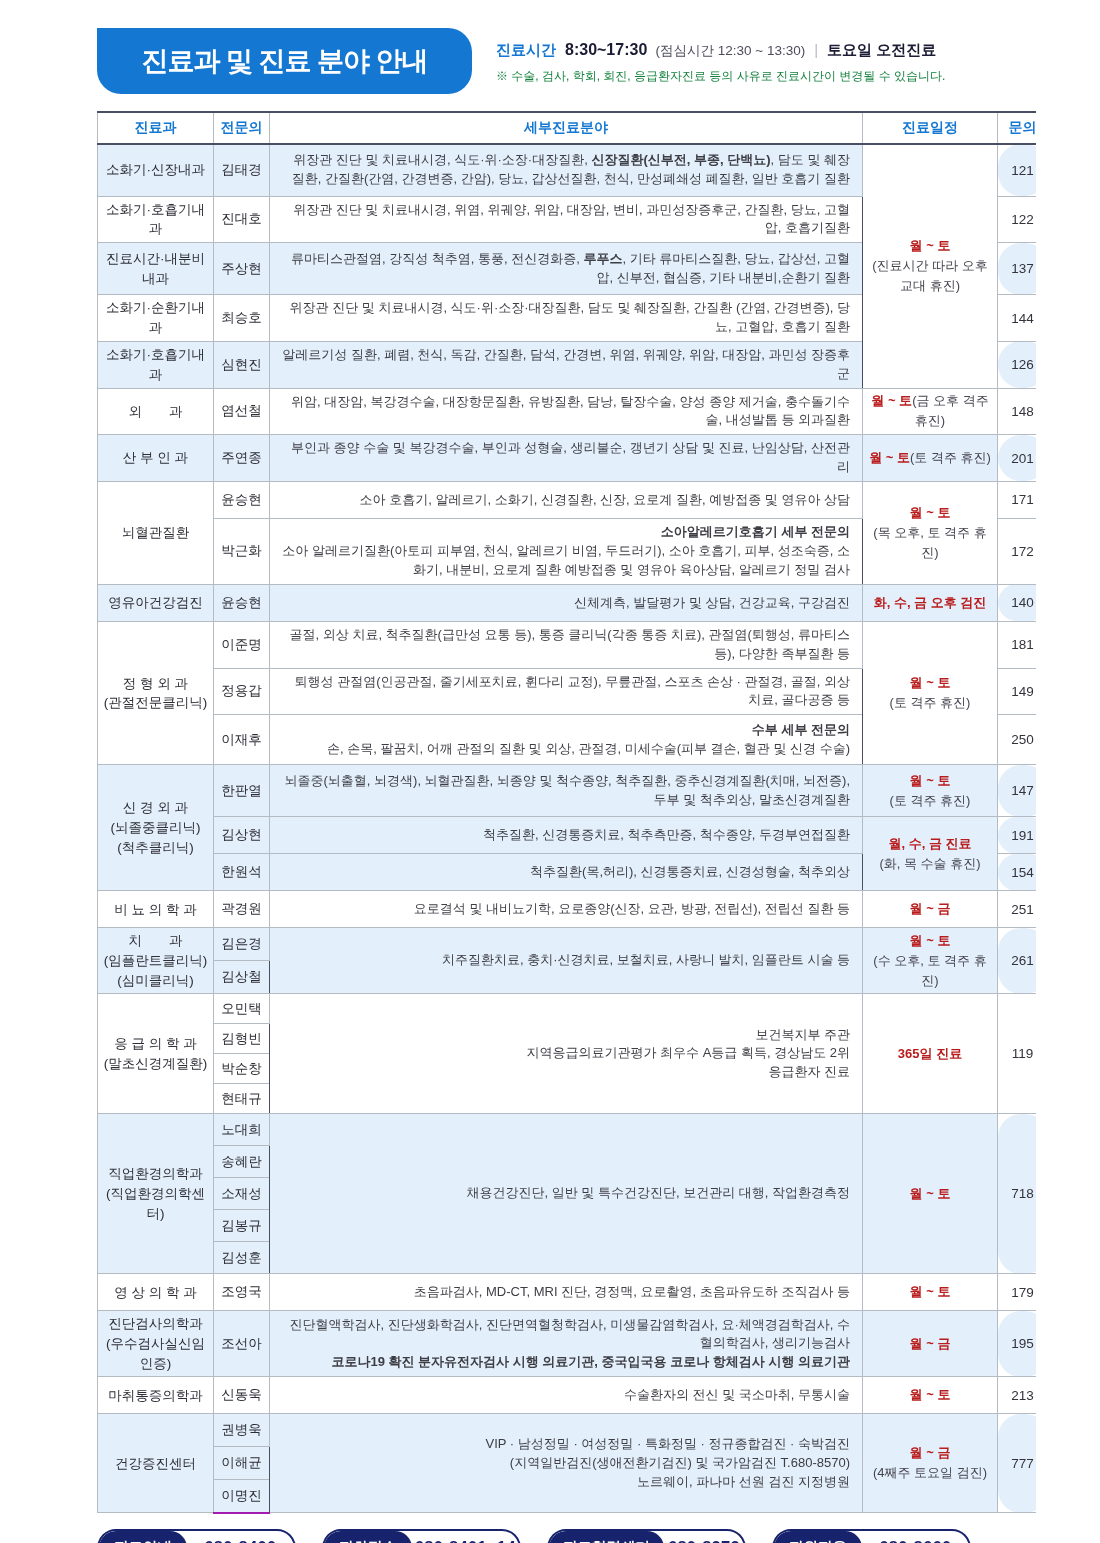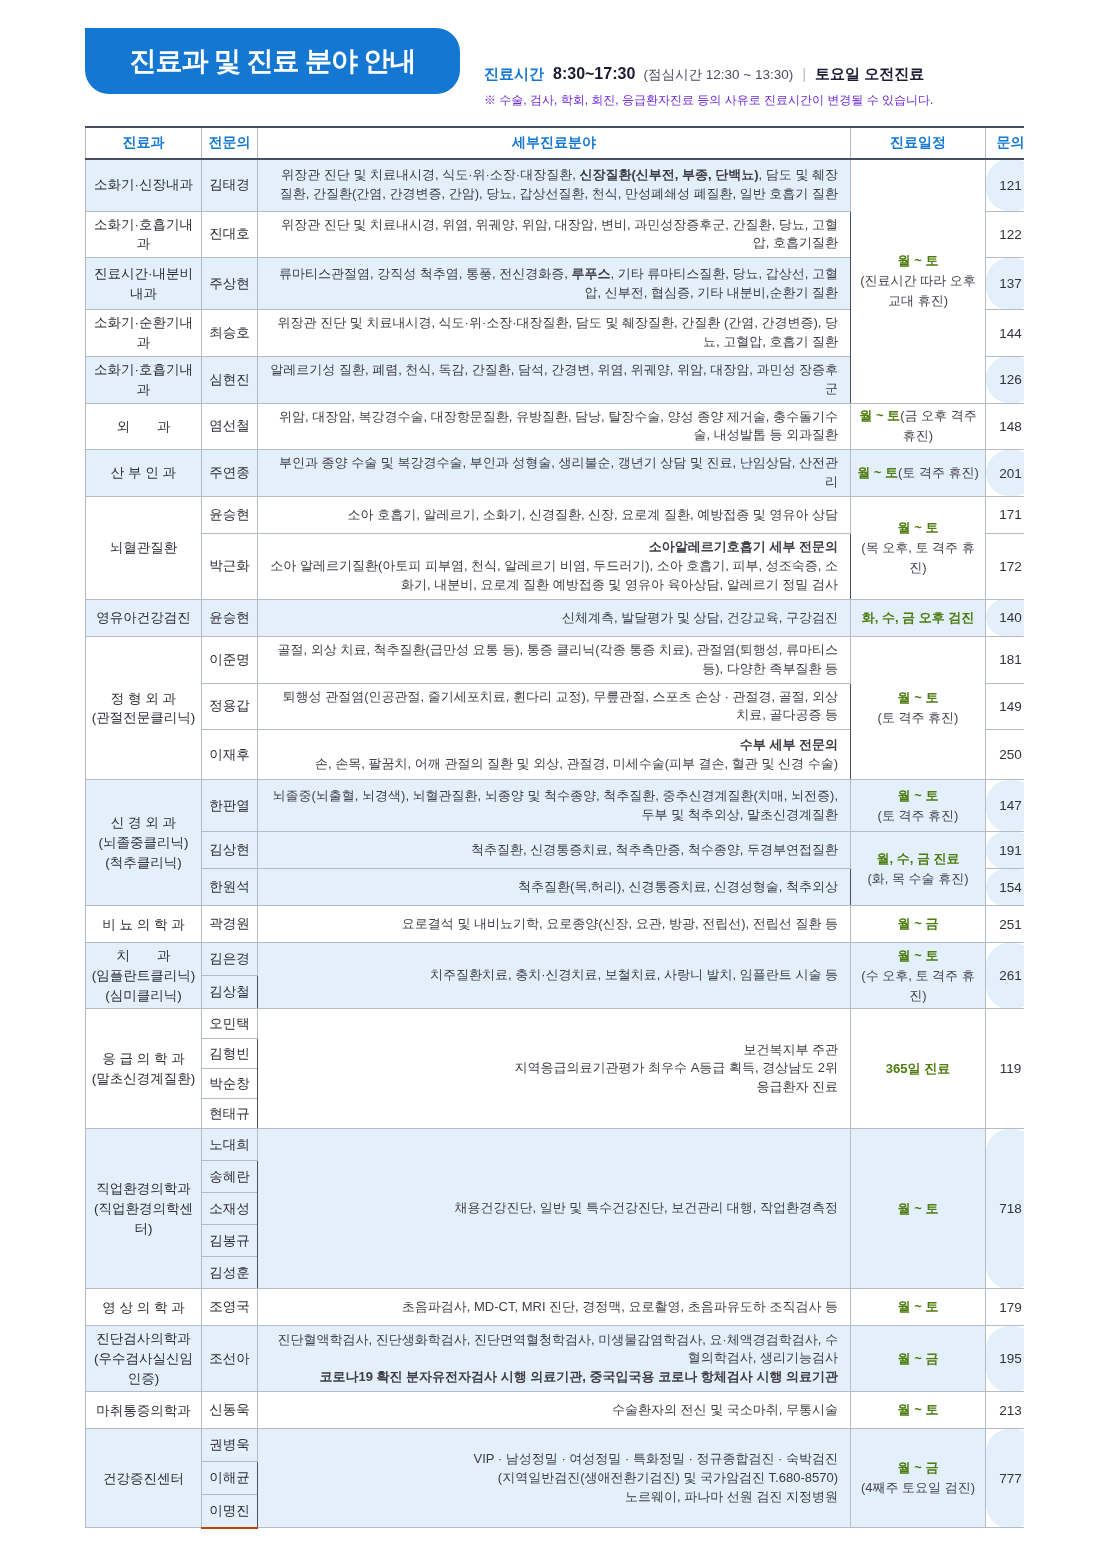--- a/index.html
+++ b/index.html
@@ -1,51 +1,51 @@
 <!DOCTYPE html>
 <html><head>
 <meta charset="utf-8">
 <style>
   html,body{margin:0;padding:0;background:#fff;}
   .page{width:1024px;height:1543px;position:relative;overflow:hidden;background:#fff;
-        font-family:"Liberation Sans",sans-serif;color:#333;}
+        font-family:"Liberation Sans",sans-serif;color:#333;padding-left:12px;}
   .deco{position:absolute;border-radius:50%;}
   .deco1{left:1068px;top:660px;width:340px;height:340px;background:#efefef;}
   .deco2{left:1062px;top:1128px;width:360px;height:360px;background:#dce8f4;}
   .content{position:relative;padding:28px 65px 0 85px;}
 
   
   .header{display:flex;align-items:flex-start;}
   .banner{width:375px;height:66px;background:#1478d2;border-radius:0 24px 24px 24px;
           display:flex;align-items:center;justify-content:center;flex:none;}
   .banner h1{margin:0;color:#fff;font-size:27px;letter-spacing:-1px;font-weight:bold;}
   .hours{margin-left:24px;padding-top:13px;}
-  .hl{font-size:15px;color:#1b1b33;white-space:nowrap;margin-top:24px;}
+  .hl{font-size:15px;color:#1b1b33;white-space:nowrap;}
   .hl .lab{color:#1478d2;font-weight:bold;margin-right:9px;}
   .hl .time{font-weight:bold;font-size:16px;}
   .hl .lunch{color:#4d4d5e;font-size:13.5px;margin-left:4px;}
   .hl .bar{color:#b9b9c4;margin:0 9px;}
   .hl .sat{font-weight:bold;}
-  .note{margin-top:8px;font-size:12px;color:#6d28d9;}
+  .note{margin-top:8px;font-size:12px;color:#15803d;}
 
   
   table{border-collapse:collapse;margin-top:17px;width:950px;table-layout:fixed;}
   th,td{border:1px solid #b5bbc3;vertical-align:middle;text-align:center;padding:2px 4px;}
   th{color:#1478d2;font-size:14px;height:26px;background:#fff;
      border-top:2px solid #4a4e63;border-bottom:2px solid #4a4e63;font-weight:bold;}
-  tbody tr:last-child td{border-bottom:2px solid #c2410c;font-family:Liberation Serif, serif;}
+  tbody tr:last-child td{border-bottom:2px solid #a21caf;font-family:Liberation Serif, serif;}
   .vb{border-left:1.5px solid #4a4e63;}
   td.det{text-align:right;padding:4px 12px;font-size:13px;line-height:1.45;color:#3d3d44;}
   td.dept{font-size:13.5px;color:#2e2e36;line-height:1.45;}
   td.doc{font-size:13.5px;color:#2e2e36;}
   td.sch{font-size:13px;color:#44444e;line-height:1.55;}
   td.tel{font-size:13.5px;color:#33333b;border-radius:23px;}
   .bgb{background:#e3effa;}
   .bgw{background:#fff;}
-  .smain{font-weight:bold;color:#4d7c0f;}
+  .smain{font-weight:bold;color:#b91c1c;}
   .blk{display:block;}
   .bline{font-weight:bold;}
 
   
   .pills{display:flex;gap:26px;margin-top:15px;}
   .pill{flex:1;height:34px;border:2px solid #17246d;border-radius:999px;background:#fff;
         display:flex;align-items:center;overflow:hidden;}
   .plabel{height:100%;min-width:45%;background:#17246d;border-radius:999px;color:#fff;
           font-size:14.5px;font-weight:bold;display:flex;align-items:center;justify-content:center;
           padding:0 14px;box-sizing:border-box;}

